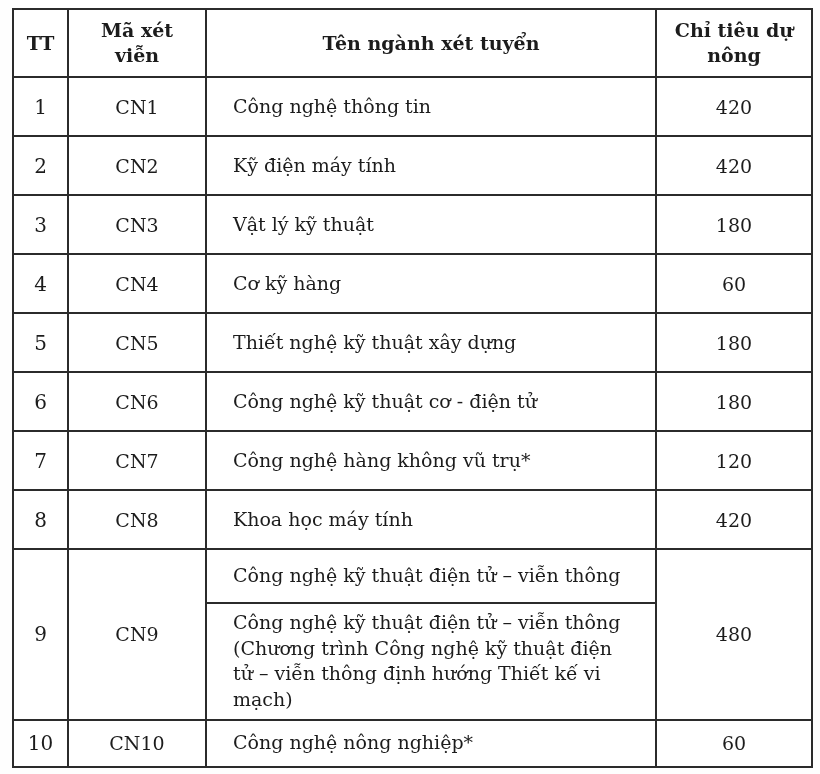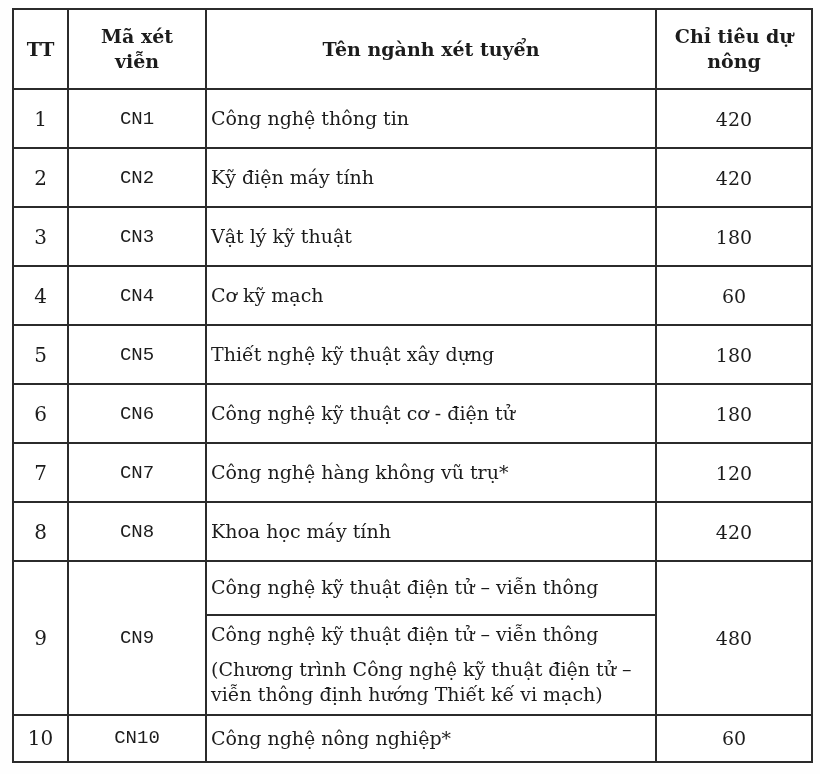--- a/index.html
+++ b/index.html
@@ -29,54 +29,53 @@
     border: 2px solid #2b2b2b;
     background: #ffffff;
     vertical-align: middle;
     overflow: hidden;
   }
   col.c1 { width: 55px; }
   col.c2 { width: 138px; }
   col.c3 { width: 450px; }
   col.c4 { width: 156px; }
 
-  tr.header-row { height: 80px; }
+  tr.header-row { height: 68px; }
   tr.std  { height: 59px; }
   tr.r9a  { height: 54px; }
   tr.r9b  { height: 89px; }
   tr.r10  { height: 47px; }
 
   th {
     font-weight: bold;
     text-align: center;
     padding: 4px 10px;
     line-height: 1.3;
     font-size: 19px;
   }
   td.c-tt {
     text-align: center;
     font-size: 20px;
     padding: 2px 4px;
   }
   td.c-code {
     text-align: center;
     padding: 2px 6px;
-    font-family: Liberation Mono, monospace;
   }
   td.c-name {
     text-align: left;
-    padding: 6px 4px;
+    padding: 6px 26px;
     line-height: 1.35;
   }
   td.c-quota {
     text-align: center;
     padding: 6px 6px;
   }
   td.c-name .note {
-    margin-top: 9px;
+    margin-top: 0;
   }
 </style>
 </head>
 <body>
 
 <div class="page">
   <table class="admission">
     <colgroup>
       <col class="c1">
         <col class="c2">
@@ -106,21 +105,21 @@
       </tr>
       <tr class="std">
         <td class="c-tt">3</td>
         <td class="c-code">CN3</td>
         <td class="c-name">Vật lý kỹ thuật</td>
         <td class="c-quota">180</td>
       </tr>
       <tr class="std">
         <td class="c-tt">4</td>
         <td class="c-code">CN4</td>
-        <td class="c-name">Cơ kỹ mạch</td>
+        <td class="c-name">Cơ kỹ hàng</td>
         <td class="c-quota">60</td>
       </tr>
       <tr class="std">
         <td class="c-tt">5</td>
         <td class="c-code">CN5</td>
         <td class="c-name">Thiết nghệ kỹ thuật xây dựng</td>
         <td class="c-quota">180</td>
       </tr>
       <tr class="std">
         <td class="c-tt">6</td>

